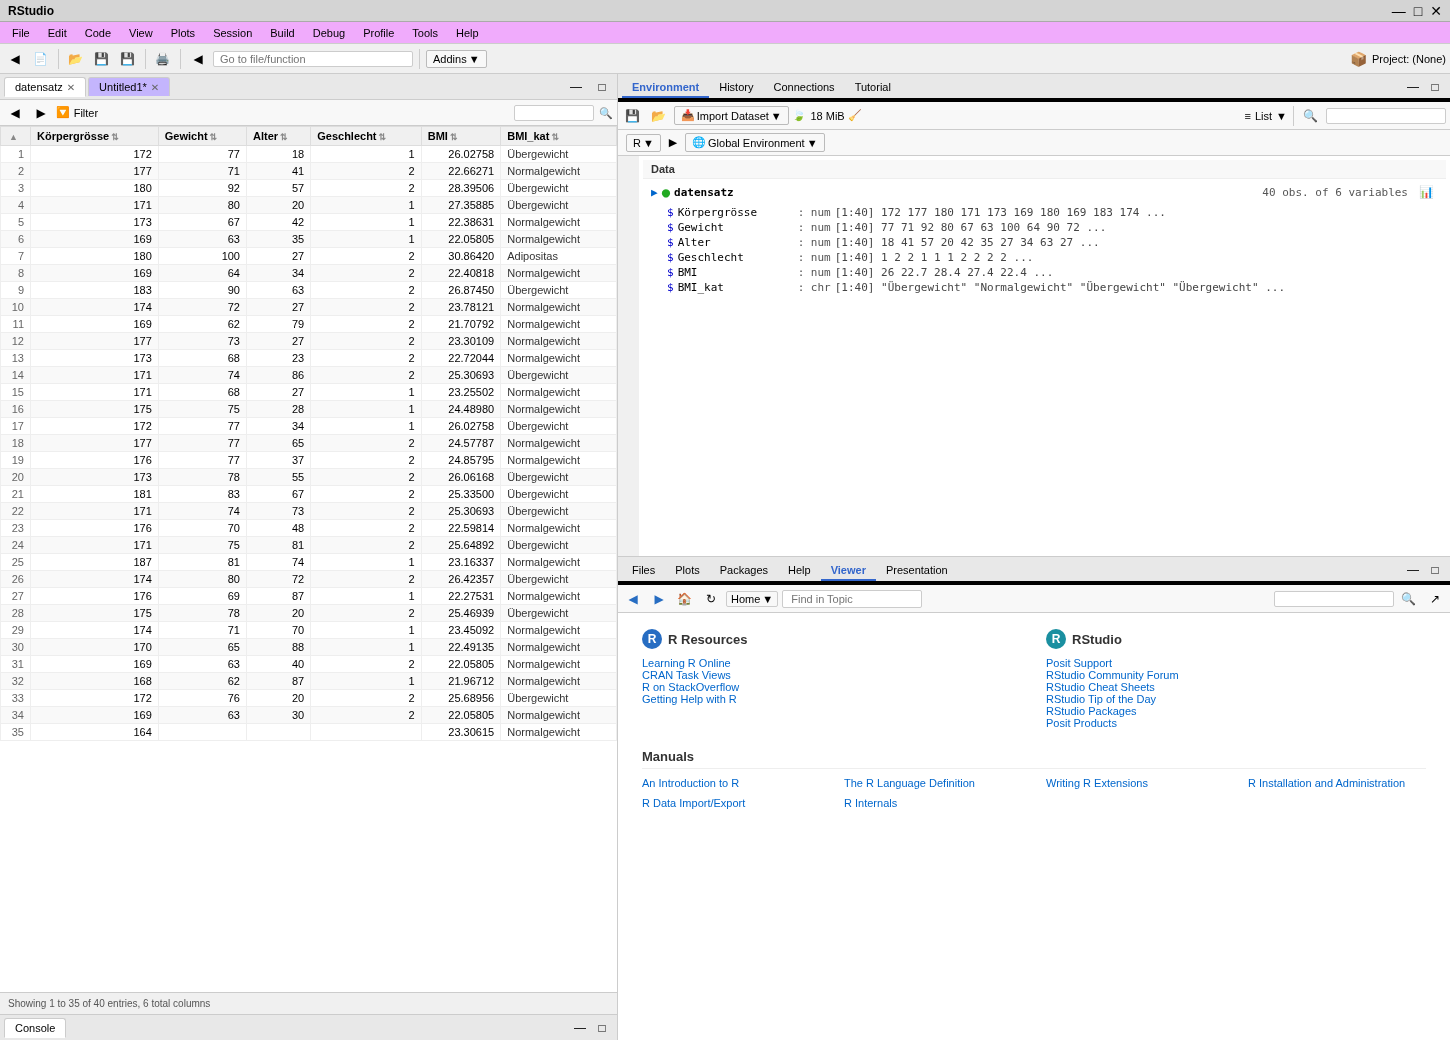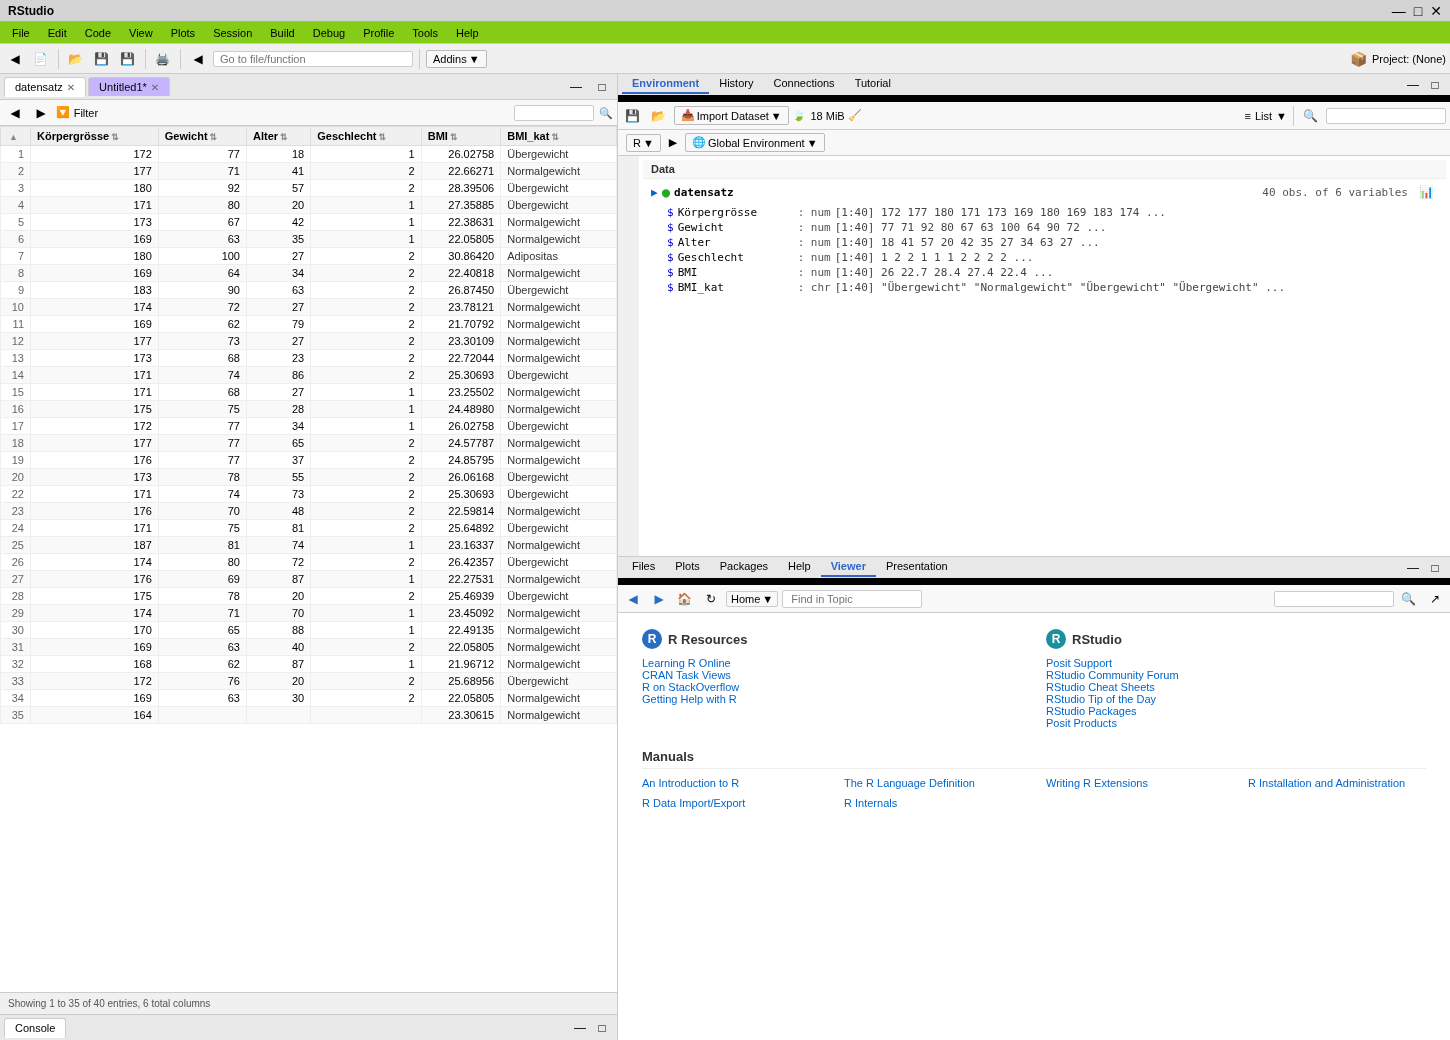--- a/index.html
+++ b/index.html
@@ -11,21 +11,21 @@
       height: 22px;
       display: flex;
       align-items: center;
       padding: 0 8px;
       border-bottom: 1px solid #aaa;
       justify-content: space-between;
     }
 
     
     #menubar {
-      background: #84cc16;
+      background: #f0abfc;
       height: 22px;
       display: flex;
       align-items: center;
       padding: 0 4px;
       border-bottom: 1px solid #ccc;
       gap: 2px;
     }
     #menubar .menu-item { padding: 2px 8px; cursor: pointer; font-size: 11px; }
 
     
@@ -214,23 +214,23 @@
     .env-sub-row {
       display: flex;
       padding: 1px 8px 1px 24px;
       font-size: 11px;
       font-family: monospace;
     }
 
     
     .panel-tab-bar {
       display: flex;
-      align-items: flex-start;
+      align-items: flex-end;
       background: #e8e8e8;
-      border-bottom: 7px solid #000000;
+      border-bottom: 4px solid #000000;
       height: 28px;
       padding: 0 4px;
     }
     .panel-tab {
       padding: 3px 10px;
       cursor: pointer;
       font-size: 11px;
       border-bottom: 2px solid transparent;
     }
     .panel-tab.active {
@@ -611,20 +611,29 @@
               <td class="num">24.85795</td>
               <td class="text-cell">Normalgewicht</td>
             </tr>
             <tr>
               <td class="row-num">20</td>
               <td class="num">173</td>
               <td class="num">78</td>
               <td class="num">55</td>
               <td class="num">2</td>
               <td class="num">26.06168</td>
+              <td class="text-cell">Übergewicht</td>
+            </tr>
+            <tr>
+              <td class="row-num">21</td>
+              <td class="num">181</td>
+              <td class="num">83</td>
+              <td class="num">67</td>
+              <td class="num">2</td>
+              <td class="num">25.33500</td>
               <td class="text-cell">Übergewicht</td>
             </tr>
             <tr>
               <td class="row-num">22</td>
               <td class="num">171</td>
               <td class="num">74</td>
               <td class="num">73</td>
               <td class="num">2</td>
               <td class="num">25.30693</td>
               <td class="text-cell">Übergewicht</td>

